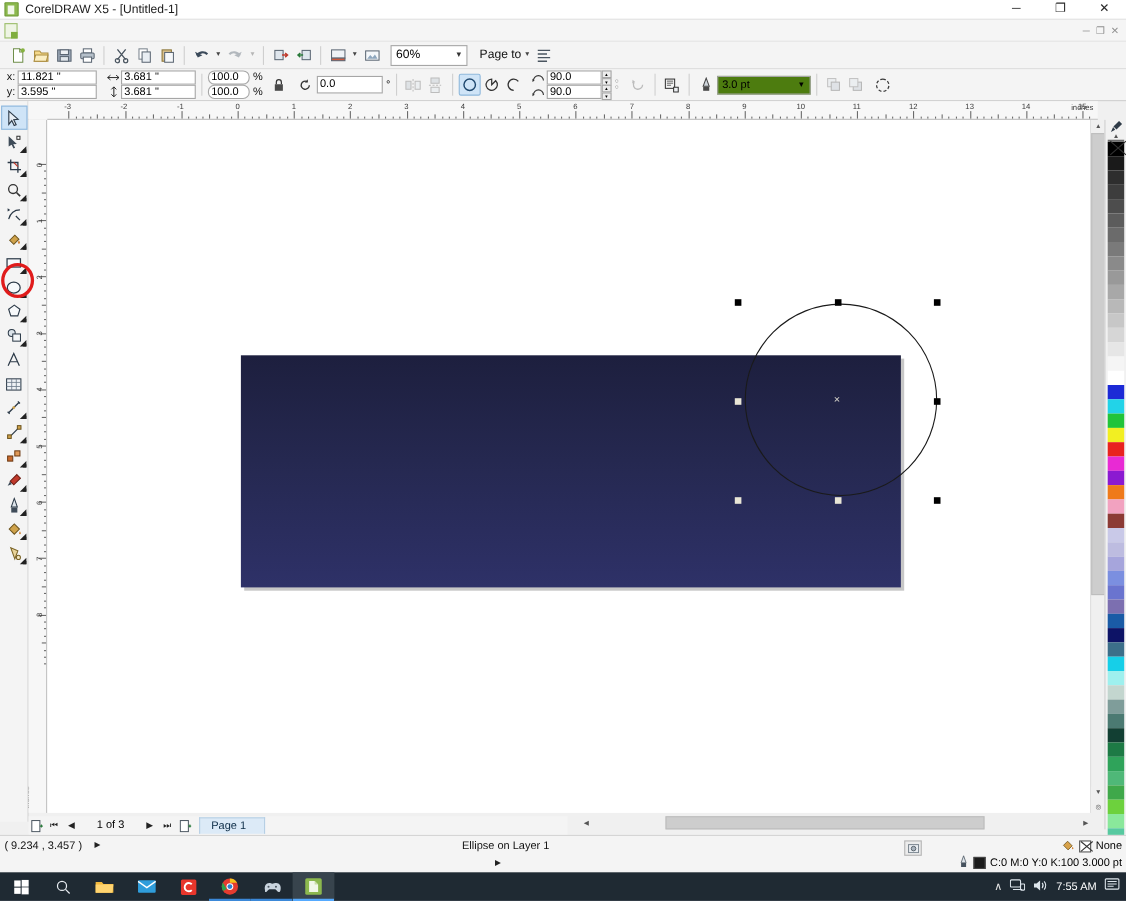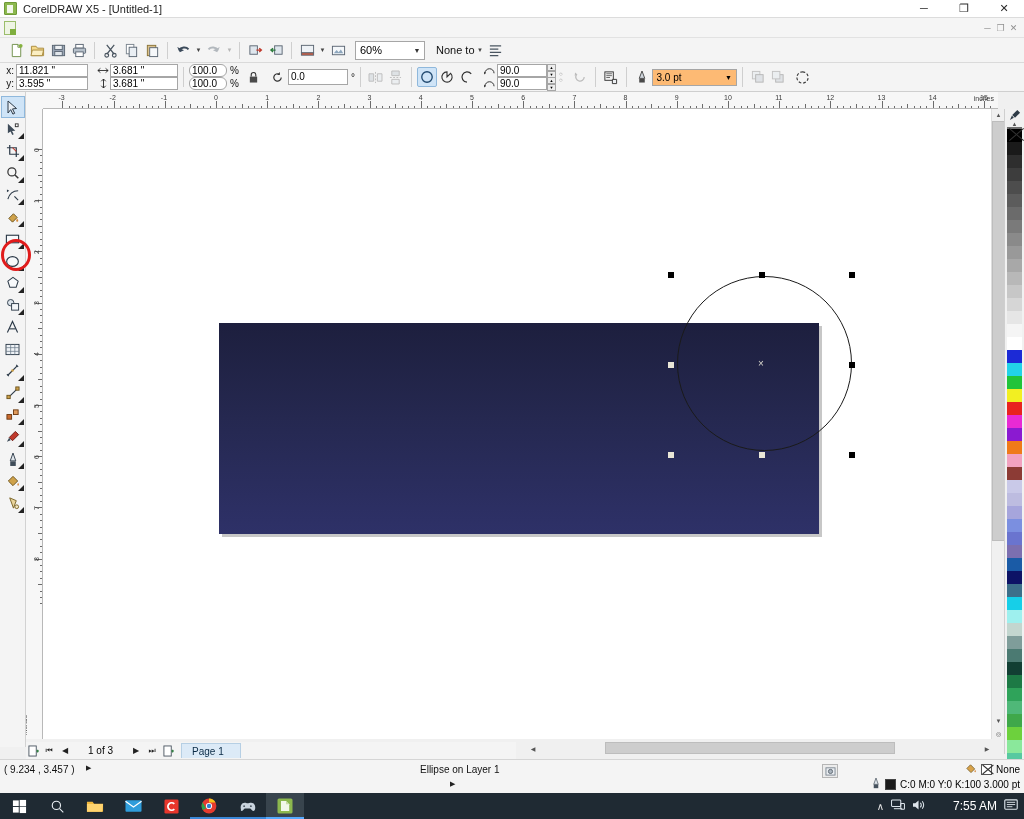--- a/index.html
+++ b/index.html
@@ -101,21 +101,21 @@
   .pbtn {
     width:20px; height:20px; display:flex; align-items:center; justify-content:center;
     border:1px solid transparent; border-radius:2px;
   }
   .pbtn.active { background:#cfe4f7; border-color:#8fb8dc; }
   .pbtn.dim { opacity:0.35; }
   .spin { display:flex; flex-direction:column; width:9px; height:13px; }
   .spin i { flex:1; border:1px solid #a6a6a6; background:#ededed; font-size:4px;
     display:flex; align-items:center; justify-content:center; font-style:normal; }
   .outline-combo {
-    width:85px; height:17px; border:1px solid #a6a6a6; background:#fdba74;
+    width:85px; height:17px; border:1px solid #a6a6a6; background:#4d7c0f;
     display:flex; align-items:center; font-size:10px; padding-left:4px;
   }
 
   
   .toolbox {
     position:absolute; left:0; top:92px; width:26px; height:655px;
     background:#f4f4f4; border-right:1px solid #d2d2d2;
     padding-top:4px;
   }
   .tool {
@@ -246,21 +246,21 @@
   
   .taskbar {
     position:absolute; left:0; bottom:0; width:1024px; height:26px;
     background:#1f2a33; display:flex; align-items:center;
   }
   .tb-item { width:38px; height:26px; display:flex; align-items:center; justify-content:center; }
   .tb-item.active { background:#38444d; box-shadow: inset 0 -2px 0 #55aaff; }
   .tb-item.run { box-shadow: inset 0 -2px 0 #3b88d8; }
   .tb-right { margin-left:auto; display:flex; align-items:center; color:#e6e6e6;
     font-size:10px; gap:7px; padding-right:6px; }
-  .tb-clock { font-size:12px; color:#fff;margin-left:20px; }
+  .tb-clock { font-size:10px; color:#fff; }
 </style>
 </head>
 <body>
 
 <div class="app">
 
   <div class="titlebar">
     <div class="title-ico"></div>
     <span class="title-text">CorelDRAW X5 - [Untitled-1]</span>
     <div class="win-btns">
@@ -381,21 +381,21 @@
       <svg width="15" height="15" viewBox="0 0 16 16">
           <rect x="1.5" y="3.5" width="13" height="9" fill="#f4f7fa" stroke="#5b6673"></rect>
           <path d="M3 11l3-3.5 2.2 2.3L10.5 7l2.5 4z" fill="#8da6bd"></path>
         </svg>
     </div>
 
     <div class="zoom-combo">
       <span class="val">60%</span>
       <span class="cv">▼</span>
     </div>
-    <span class="snap-lbl">None to</span>
+    <span class="snap-lbl">Page to</span>
     <div class="tarrow">▼</div>
     <div class="tbtn" title="Options">
       <svg width="15" height="15" viewBox="0 0 16 16">
           <path d="M2 3h12M2 6.5h9M2 10h12M2 13.5h9" stroke="#4a5560" stroke-width="1.3"></path>
         </svg>
     </div>
   </div>
 
   <div class="propbar">
     <div class="xy-group">

